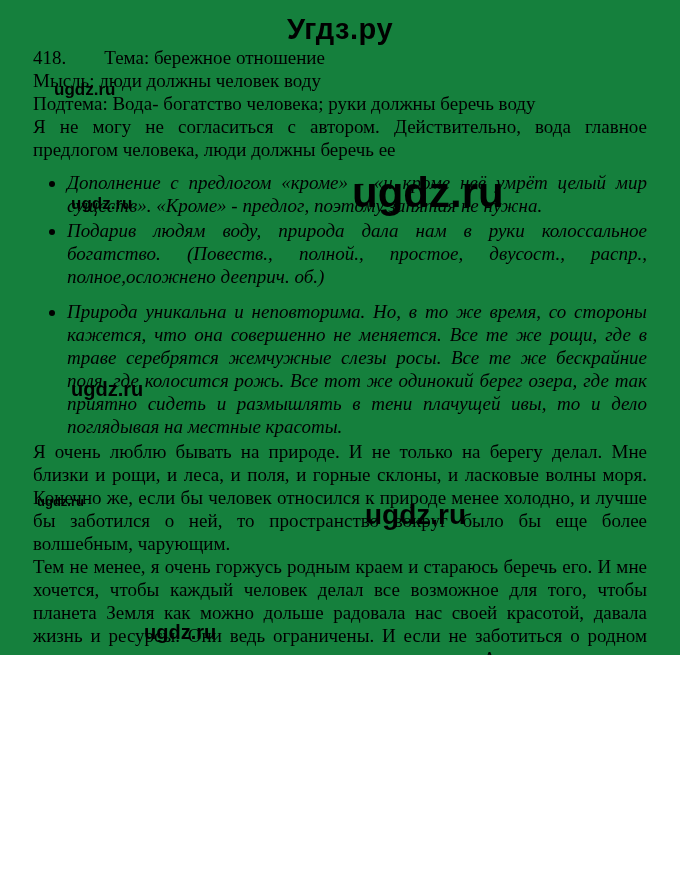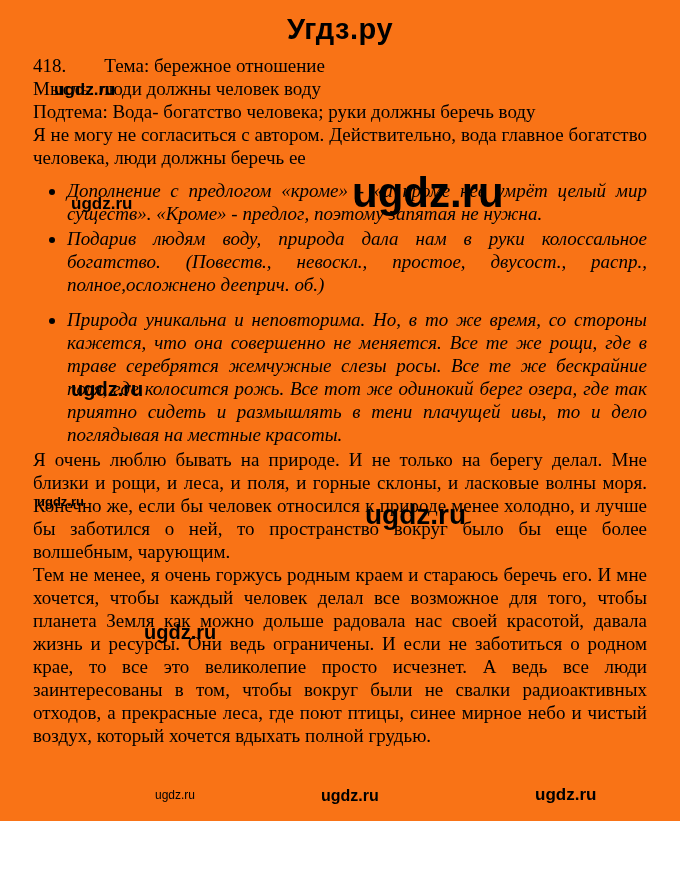--- a/index.html
+++ b/index.html
@@ -1,35 +1,35 @@
 <!DOCTYPE html>
 <html lang="ru"><head>
 <meta charset="utf-8">
 <style>
   html, body { margin: 0; padding: 0; background: #ffffff; }
   .page {
     position: relative;
     width: 680px;
-    height: 821px;
-    background: #f97316;
+    height: 655px;
+    background: #15803d;
     color: #000000;
     font-family: "Liberation Serif", serif;
     overflow: hidden;
   }
   .logo-header {
     padding-top: 12px;
     text-align: center;
     font-family: "Liberation Sans", sans-serif;
     font-weight: 700;
     font-size: 29px;
     line-height: 34px;
     letter-spacing: 0.5px;
   }
   .content {
-    margin: 8px 33px;
+    margin: 0 33px;
     font-size: 19px;
     line-height: 23px;
     text-align: justify;
   }
   .content p, .content ul { margin: 0; }
   .exercise-line { margin-top: 18px; }
   .exercise-theme { margin-left: 38px; }
   .idea-line { margin-top: 8px; }
   .subtheme-line { margin-top: 11px; }
   .intro-paragraph { margin-top: 10px; }
@@ -72,25 +72,25 @@
   <div class="logo-header">Угдз.ру</div>
 
   <div class="content">
 
     <p class="exercise-line"><span>418.</span><span class="exercise-theme">Тема: бережное отношение</span></p>
 
     <p class="idea-line">Мысль: люди должны человек воду</p>
 
     <p class="subtheme-line">Подтема: Вода- богатство человека; руки должны беречь воду</p>
 
-    <p class="intro-paragraph">Я не могу не согласиться с автором. Действительно, вода главное богатство человека, люди должны беречь ее</p>
+    <p class="intro-paragraph">Я не могу не согласиться с автором. Действительно, вода главное предлогом человека, люди должны беречь ее</p>
 
     <ul class="bullet-list">
       <li>Дополнение с предлогом «кроме» - «и кроме неё умрёт целый мир существ». «Кроме» - предлог, поэтому запятая не нужна.</li>
-      <li>Подарив людям воду, природа дала нам в руки колоссальное богатство. (Повеств., невоскл., простое, двусост., распр., полное,осложнено дееприч. об.)</li>
+      <li>Подарив людям воду, природа дала нам в руки колоссальное богатство. (Повеств., полной., простое, двусост., распр., полное,осложнено дееприч. об.)</li>
     </ul>
 
 
     <ul class="bullet-list nature-list">
       <li>Природа уникальна и неповторима. Но, в то же время, со стороны кажется, что она совершенно не меняется. Все те же рощи, где в траве серебрятся жемчужные слезы росы. Все те же бескрайние поля, где колосится рожь. Все тот же одинокий берег озера, где так приятно сидеть и размышлять в тени плачущей ивы, то и дело поглядывая на местные красоты.</li>
     </ul>
 
     <p class="nature-paragraph">Я очень люблю бывать на природе. И не только на берегу делал. Мне близки и рощи, и леса, и поля, и горные склоны, и ласковые волны моря. Конечно же, если бы человек относился к природе менее холодно, и лучше бы заботился о ней, то пространство вокруг было бы еще более волшебным, чарующим.</p>
 
     <p class="pride-paragraph">Тем не менее, я очень горжусь родным краем и стараюсь беречь его. И мне хочется, чтобы каждый человек делал все возможное для того, чтобы планета Земля как можно дольше радовала нас своей красотой, давала жизнь и ресурсы. Они ведь ограничены. И если не заботиться о родном крае, то все это великолепие просто исчезнет. А ведь все люди заинтересованы в том, чтобы вокруг были не свалки радиоактивных отходов, а прекрасные леса, где поют птицы, синее мирное небо и чистый воздух, который хочется вдыхать полной грудью.</p>

